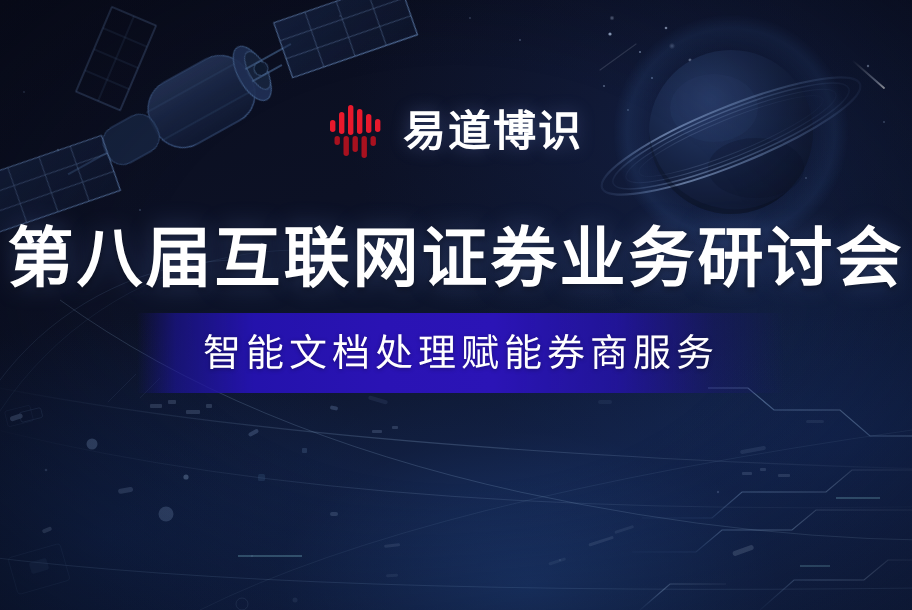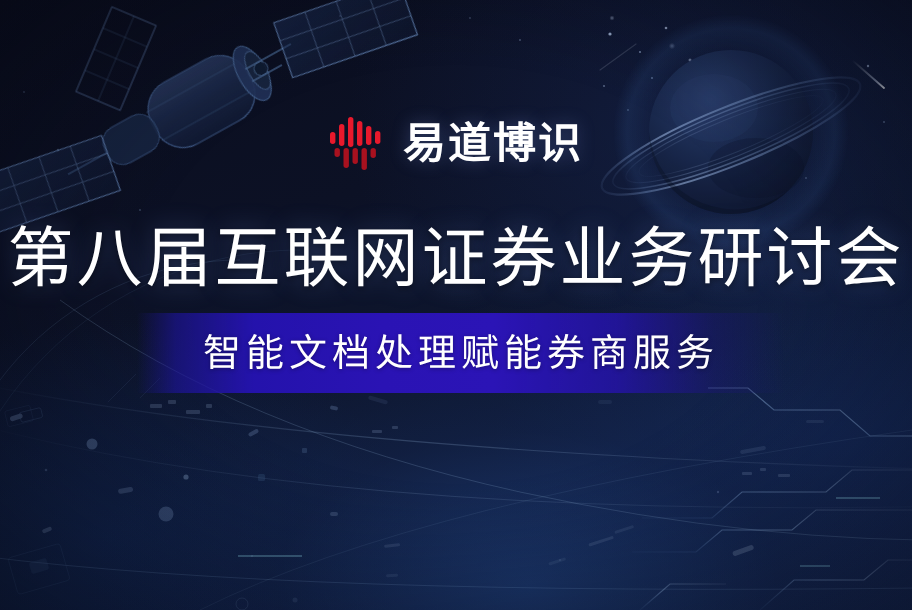--- a/index.html
+++ b/index.html
@@ -51,21 +51,21 @@
   .content {
     position: absolute;
     inset: 0;
     display: flex;
     flex-direction: column;
     align-items: center;
   }
 
   .brand {
     position: absolute;
-    top: 112px;
+    top: 100px;
     left: 0;
     right: 0;
     display: flex;
     align-items: center;
     justify-content: center;
     gap: 16px;
     height: 62px;
   }
 
   .brand-mark {
@@ -85,21 +85,21 @@
   }
 
   .main-title {
     position: absolute;
     top: 224px;
     left: 0;
     right: 0;
     text-align: center;
     color: #ffffff;
     font-size: 66px;
-    font-weight: 400;
+    font-weight: 700;
     letter-spacing: 3px;
     line-height: 1.06;
     white-space: nowrap;
     text-shadow:
       0 0 26px rgba(120,160,255,0.30),
       0 2px 6px rgba(0,0,0,0.55);
   }
 
   .subtitle-banner {
     position: absolute;

